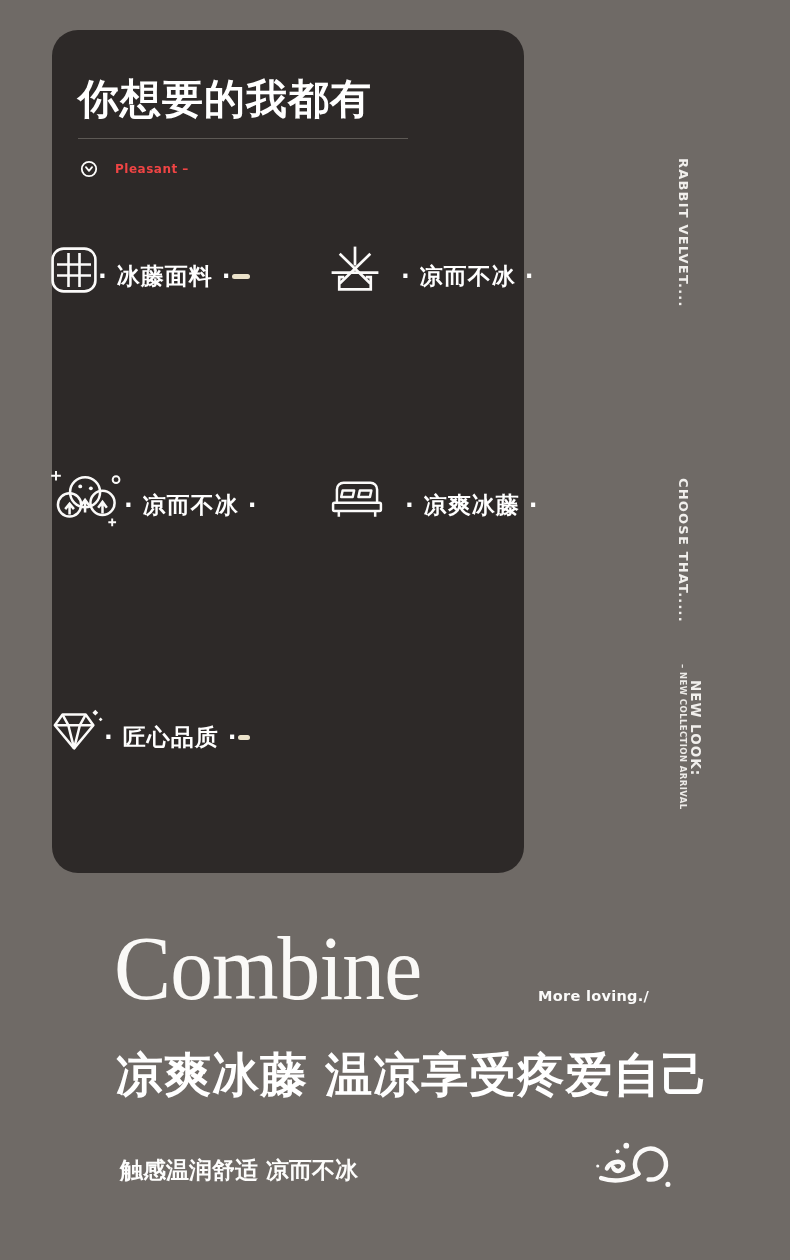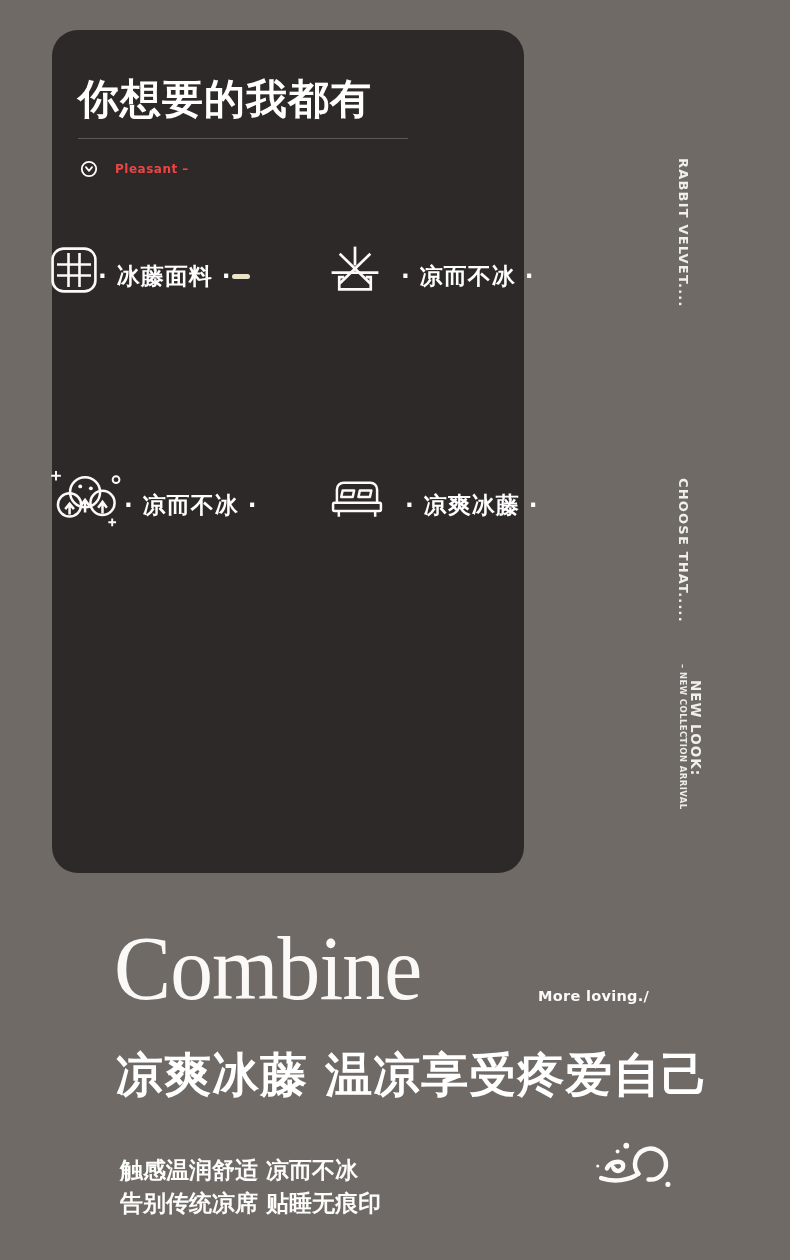--- a/index.html
+++ b/index.html
@@ -141,41 +141,52 @@
           <path class="st" stroke-linejoin="round" d="M15 14 H27 L25.5 21 H13.5 Z"></path>
           <path class="st" stroke-linejoin="round" d="M33 14 H45 L43.5 21 H31.5 Z"></path>
           <rect class="st" x="5" y="27" width="50" height="8.5" rx="1.5"></rect>
           <path class="st" d="M11 35.5 V41.5 M49 35.5 V41.5"></path>
         </svg>
       </div>
       <div class="f-label">· 凉爽冰藤 ·</div>
       <div class="f-dash"></div>
     </div>
 
+    <div class="feature f-c1 f-r3">
+      <div class="icon-slot">
+        <svg width="54" height="48" viewBox="0 0 56 48">
+          <path class="st" stroke-linejoin="round" d="M13 7 H37 L45 18 L25 42 L5 18 Z"></path>
+          <path class="st" d="M5 18 H45 M13 7 L19 18 M37 7 L31 18 M19 18 L25 42 M31 18 L25 42"></path>
+          <path d="M47 2 L50 5 L47 8 L44 5 Z" fill="#fbfaf9"></path>
+          <path d="M52.5 10 L54.5 12 L52.5 14 L50.5 12 Z" fill="#fbfaf9"></path>
+        </svg>
+      </div>
+      <div class="f-label">· 匠心品质 ·</div>
+      <div class="f-dash"></div>
+    </div>
   </section>
 
   <div class="vtext vt-rabbit">RABBIT VELVET....</div>
   <div class="vtext vt-choose">CHOOSE THAT.....</div>
   <div class="vtext vt-newlook">
     <span class="nl-big">NEW LOOK:</span>
     <span class="nl-small">– NEW COLLECTION ARRIVAL</span>
   </div>
 
   <h2 class="combine">Combine</h2>
 
   <div class="tagline">
     <span>More loving.</span>
     <span>/</span>
   </div>
 
   <h2 class="headline">凉爽冰藤 温凉享受疼爱自己</h2>
 
   <div class="sublines">
     <p>触感温润舒适 凉而不冰</p>
-    <p>告别传统凉席 贴睡无痕印</p>
   </div>
 
   <span class="wind">
     <svg width="82" height="60" viewBox="0 0 84 62">
       <g fill="none" stroke="#fbfaf9" stroke-width="4.6" stroke-linecap="round">
         <path d="M45.5 39 A16 16 0 1 1 56 44.9"></path>
         <path d="M45.5 39 C 36 46, 20 48, 7 43.5"></path>
         <path d="M13 33.5 C 16 27, 26 24.5, 29.5 29 A 5.2 5.2 0 1 1 19.5 32.5"></path>
       </g>
       <g fill="#fbfaf9">

